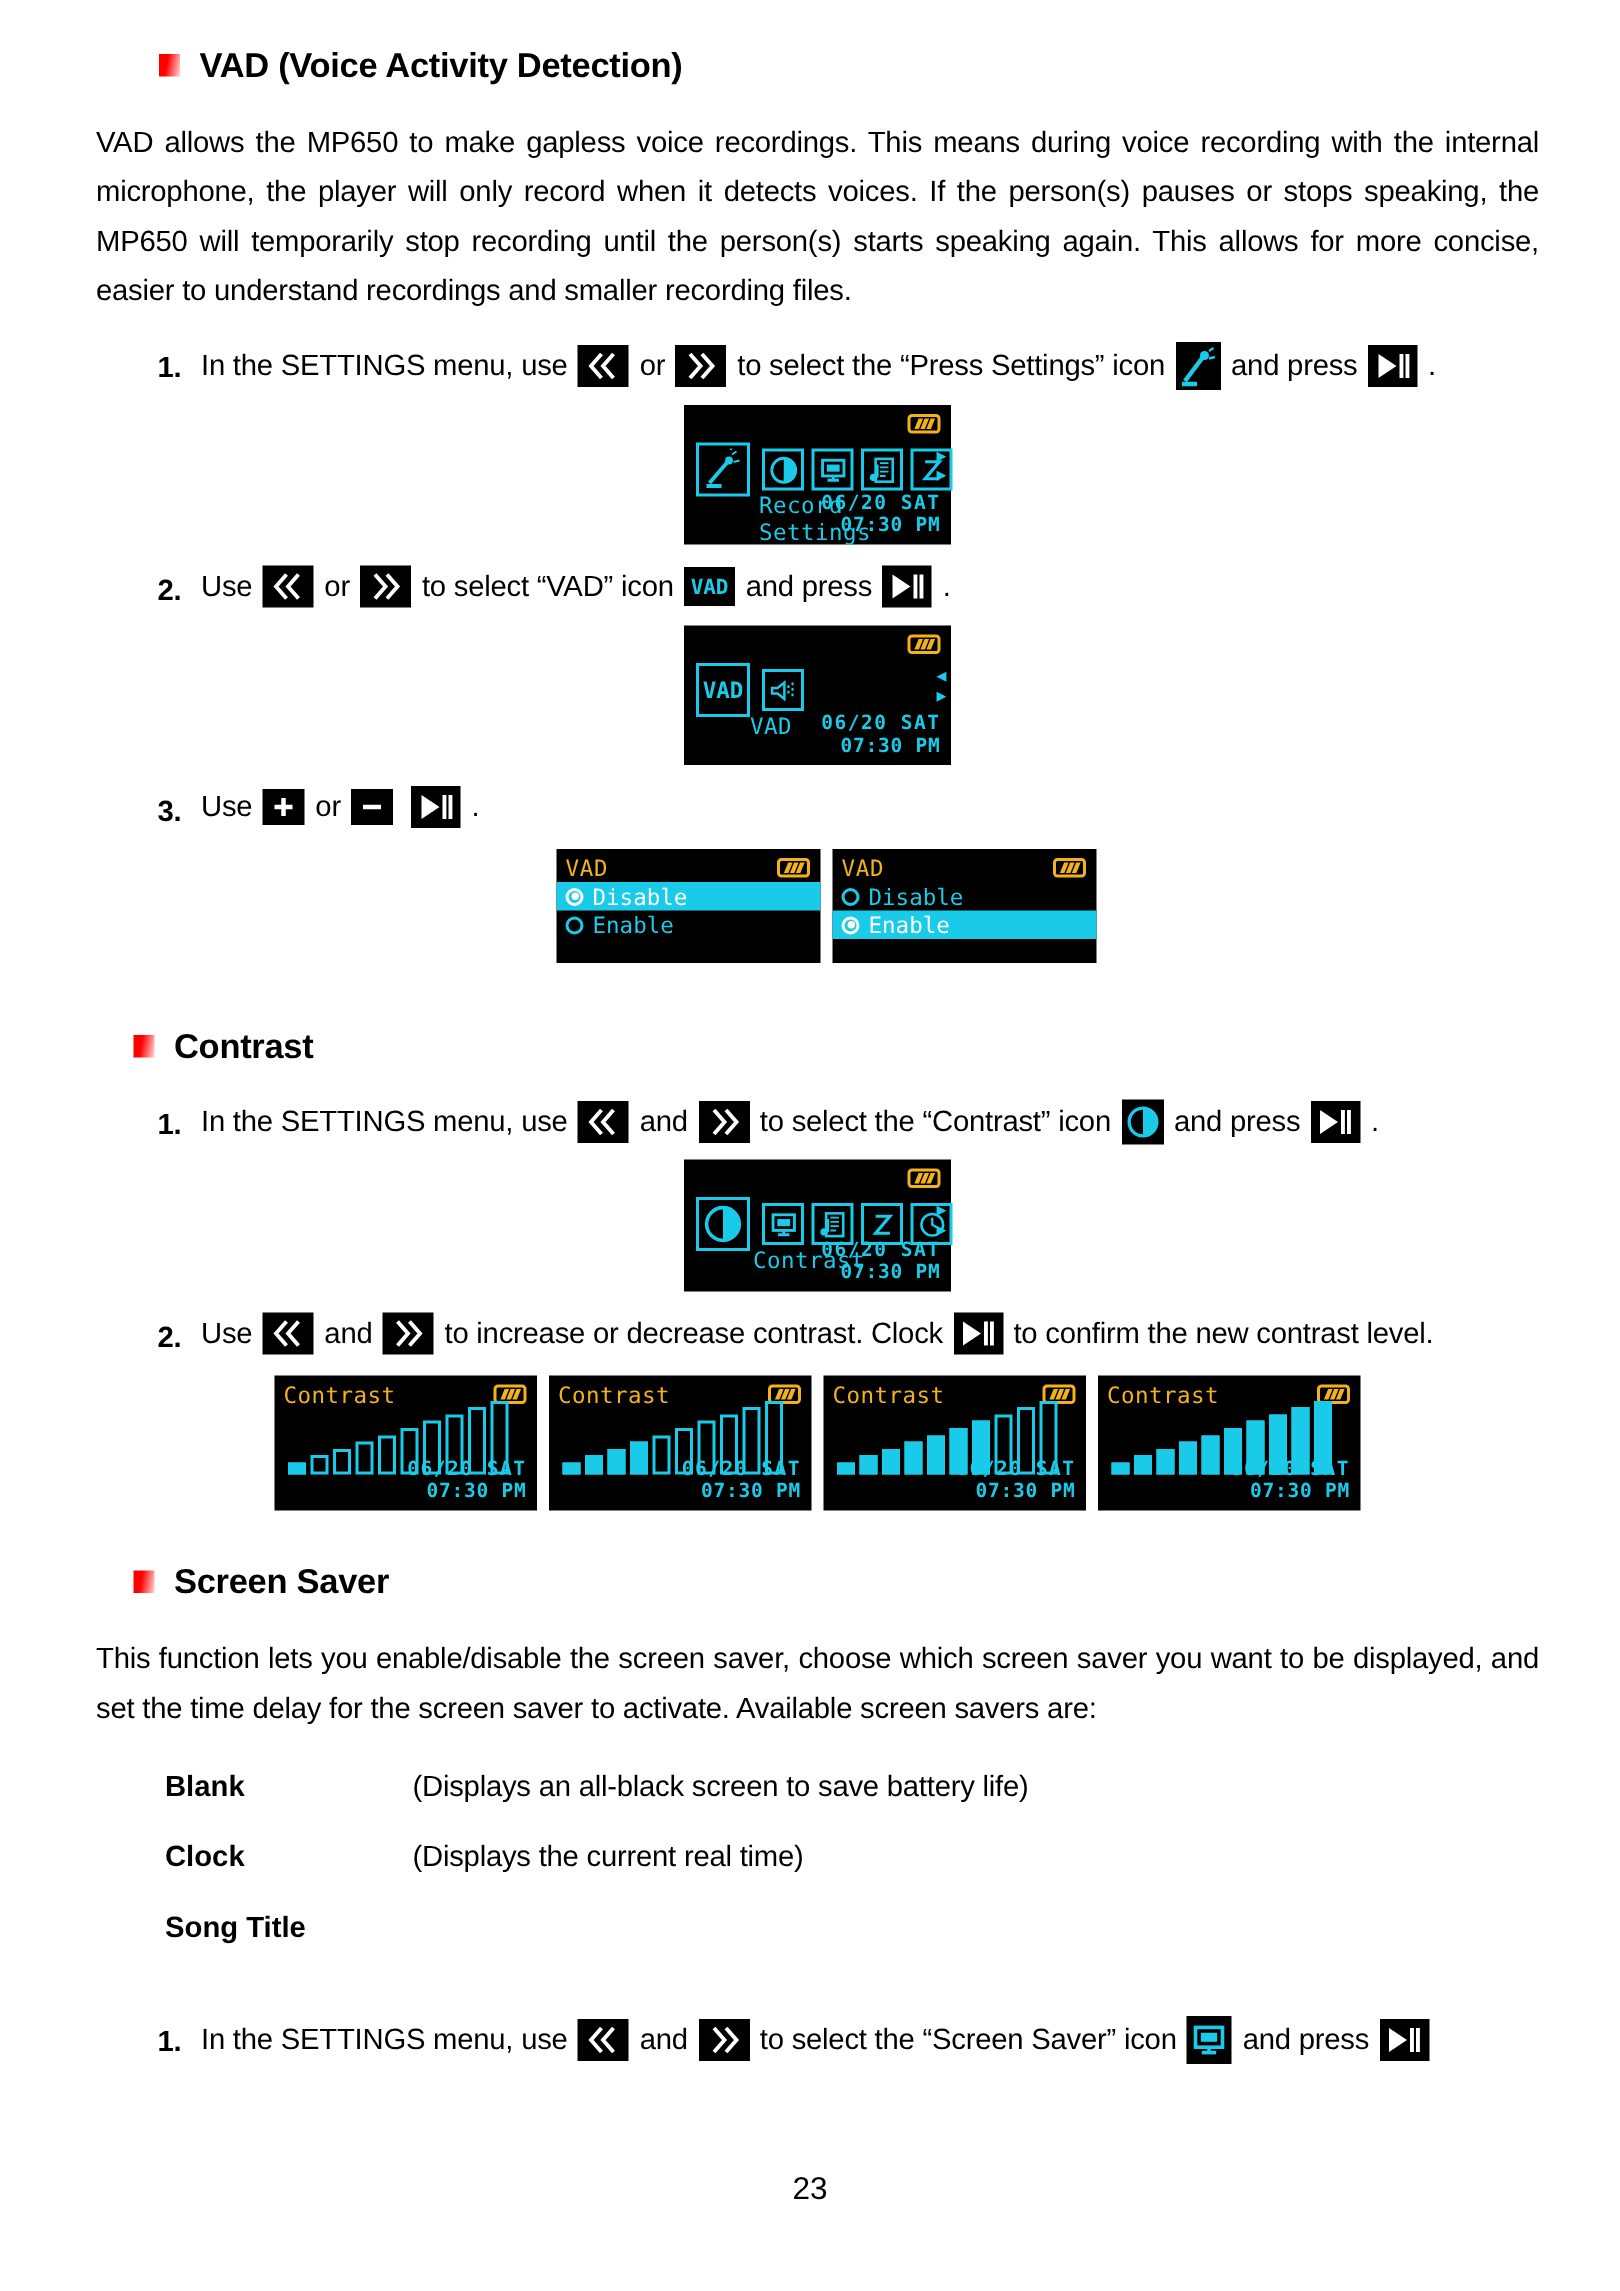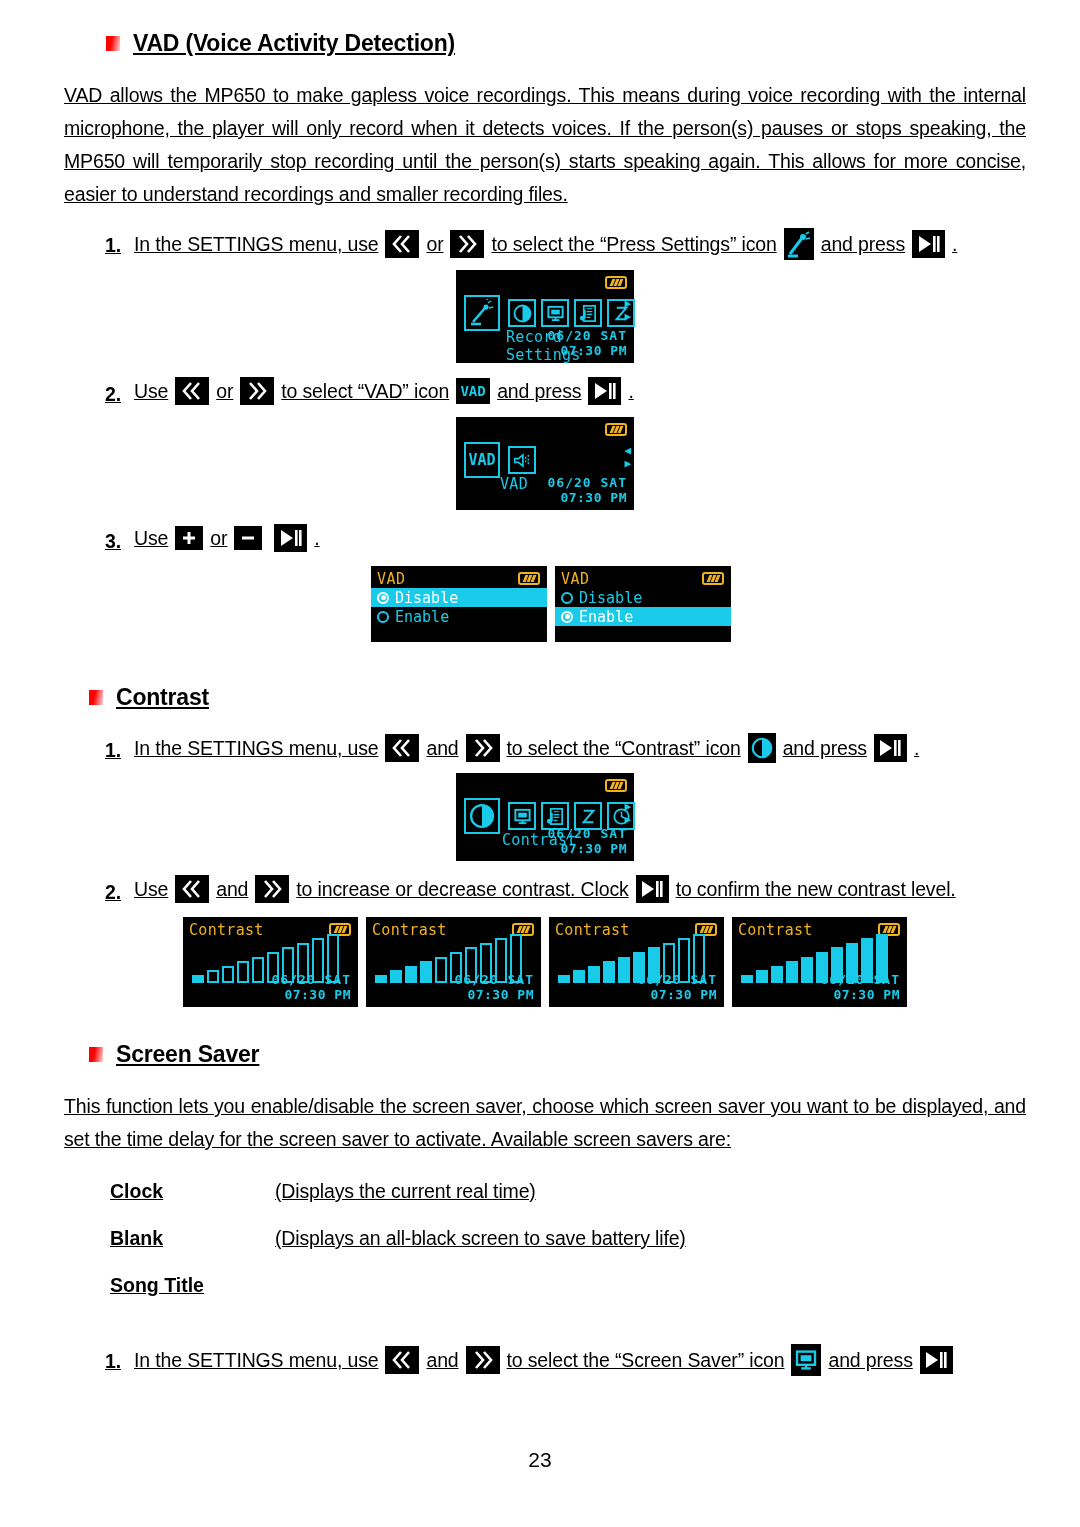--- a/index.html
+++ b/index.html
@@ -20,21 +20,20 @@
     width: 1080px;
     height: 1527px;
     padding: 0;
     box-sizing: border-box;
   }
   .content {
     position: absolute;
     left: 64px;
     top: 30px;
     width: 962px;
-    text-decoration: underline;
   }
 
   
   .heading {
     display: flex;
     align-items: center;
     font-size: 23px;
     font-weight: bold;
     letter-spacing: -0.2px;
   }
@@ -739,26 +738,26 @@
 
     <div class="heading h-sub" style="margin-top:34px; margin-bottom:22px;">
       <span class="bullet"></span>
       <span class="heading-text">Screen Saver</span>
     </div>
 
     <div class="para">This function lets you enable/disable the screen saver, choose which screen saver you want to be displayed, and set the time delay for the screen saver to activate.   Available screen savers are:</div>
 
     <div class="deflist" style="margin-top:22px;">
       <div class="defrow" style="margin-bottom:21px;">
+        <span class="term">Blank</span>
+        <span class="desc">(Displays an all-black screen to save battery life)</span>
+      </div>
+      <div class="defrow" style="margin-bottom:21px;">
         <span class="term">Clock</span>
         <span class="desc">(Displays the current real time)</span>
-      </div>
-      <div class="defrow" style="margin-bottom:21px;">
-        <span class="term">Blank</span>
-        <span class="desc">(Displays an all-black screen to save battery life)</span>
       </div>
       <div class="defrow">
         <span class="term">Song Title</span>
       </div>
     </div>
 
     <div class="step" style="margin-top:46px; margin-left:41px;">
       <span class="num">1.</span>
       <span class="body">
         <span class="txt">In the SETTINGS menu, use</span>

